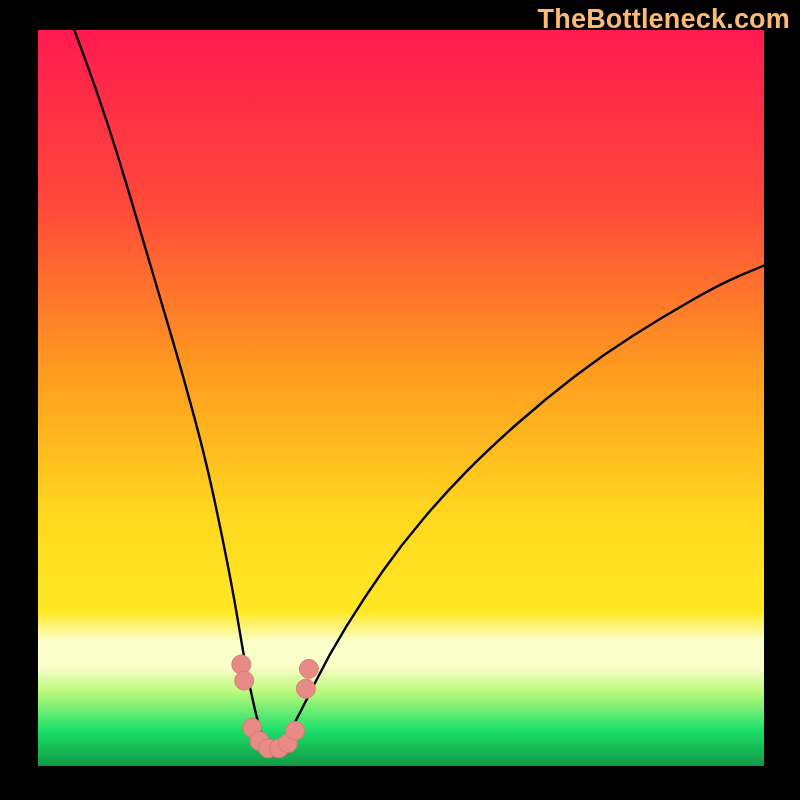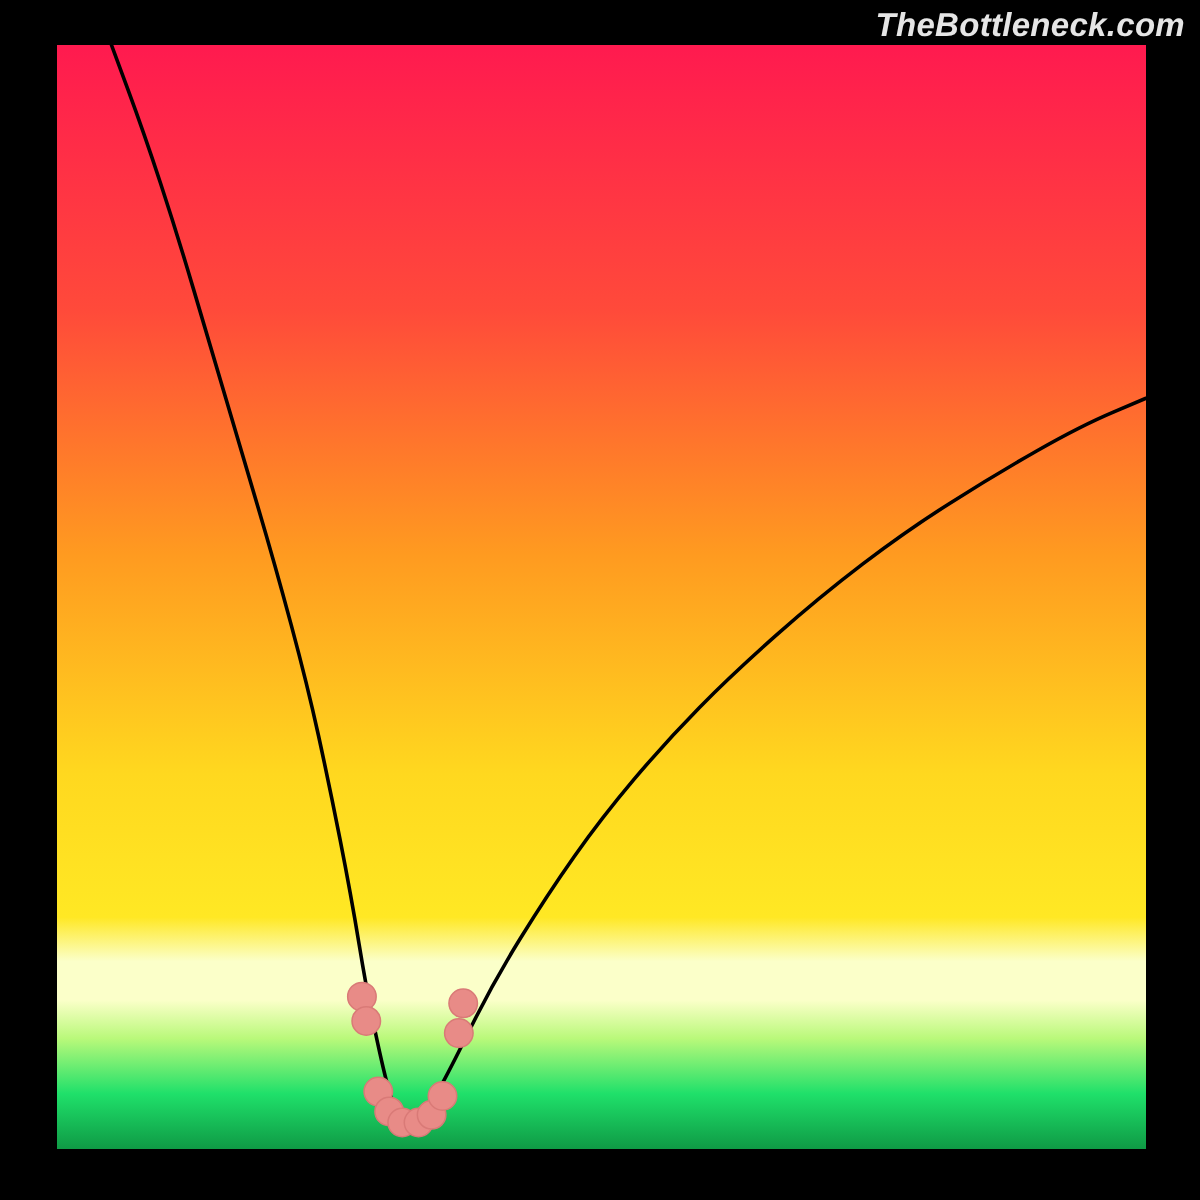--- a/index.html
+++ b/index.html
@@ -16,26 +16,25 @@
     top: 0;
     left: 0;
     width: 800px;
     height: 800px;
     background: #000;
   }
   .watermark {
     position: absolute;
     top: 4px;
     right: 10px;
-    color: #e5e5e5;
-    font-size: 22px;
+    color: #fdba74;
+    font-size: 27px;
     font-weight: 600;
     letter-spacing: 0.2px;
     user-select: none;
-    font-style: italic;
   }
   .plot {
     position: absolute;
     left: 38px;
     top: 30px;
     width: 726px;
     height: 736px;
   }
   svg { display: block; }
 </style>

